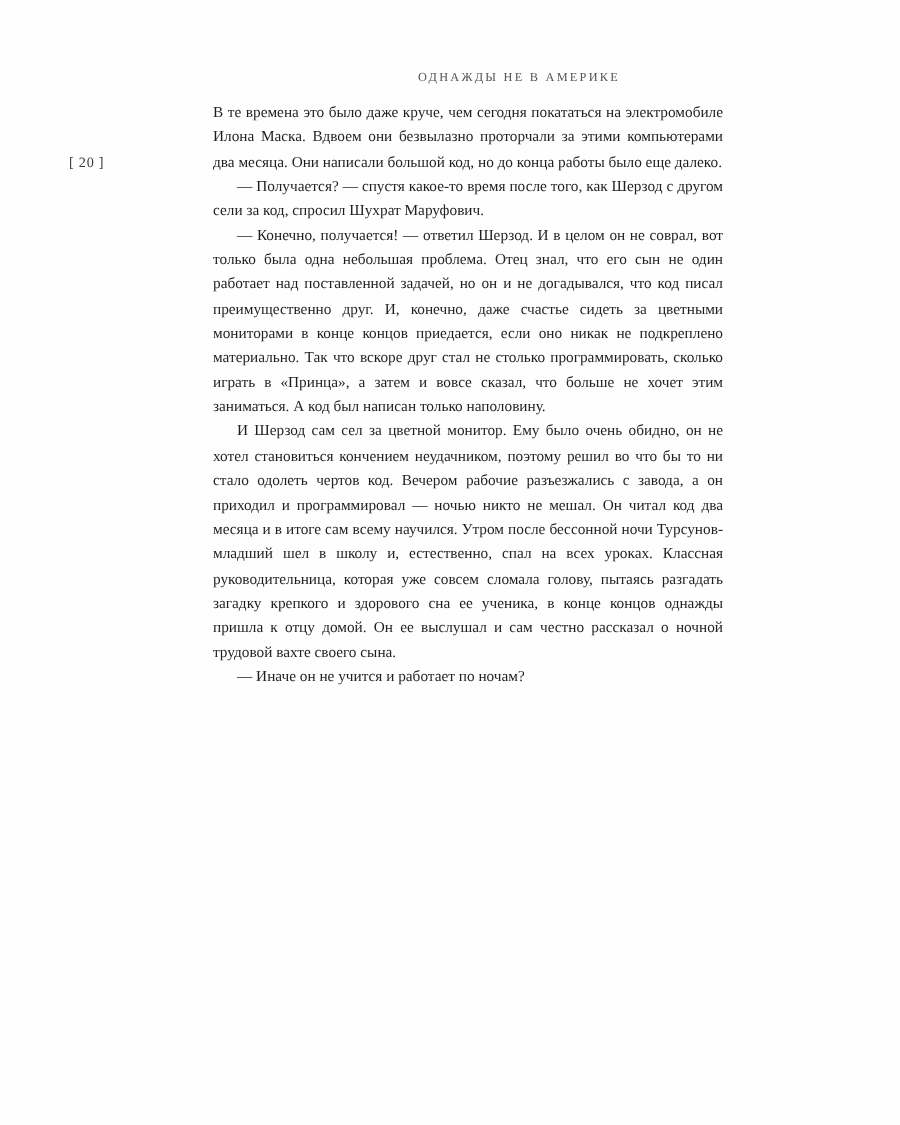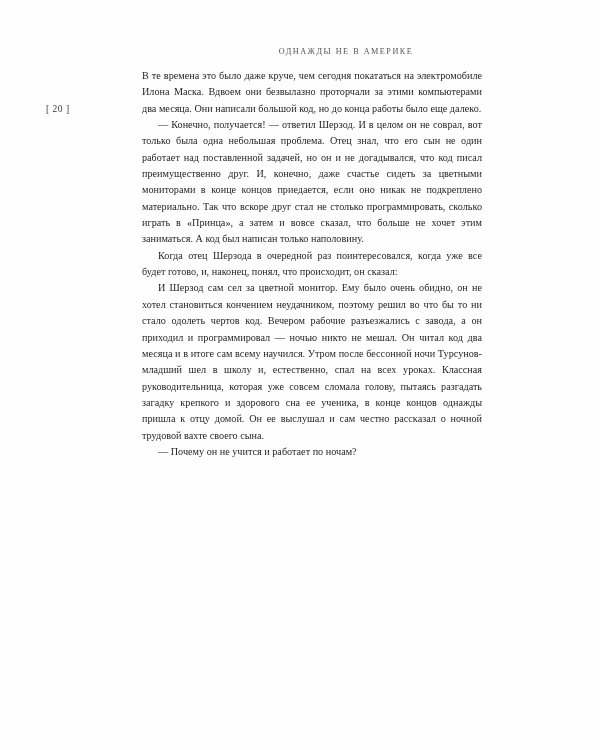--- a/index.html
+++ b/index.html
@@ -71,19 +71,19 @@
 <body>
 
 <div class="page">
 
   <div class="running-head">Однажды не в Америке</div>
 
   <div class="folio">[ 20 ]</div>
 
   <div class="textblock">
     <p class="noindent">В те времена это было даже круче, чем сегодня покататься на электромобиле Илона Маска. Вдвоем они безвылазно проторчали за этими компьютерами два месяца. Они написали большой код, но до конца работы было еще далеко.</p>
+    <p>— Получается? — спустя какое-то время после того, как Шерзод с другом сели за код, спросил Шухрат Маруфович.</p>
     <p>— Конечно, получается! — ответил Шерзод. И в целом он не соврал, вот только была одна небольшая проблема. Отец знал, что его сын не один работает над поставленной задачей, но он и не догадывался, что код писал преимущественно друг. И, конечно, даже счастье сидеть за цветными мониторами в конце концов приедается, если оно никак не подкреплено материально. Так что вскоре друг стал не столько программировать, сколько играть в «Принца», а затем и вовсе сказал, что больше не хочет этим заниматься. А код был написан только наполовину.</p>
-    <p>Когда отец Шерзода в очередной раз поинтересовался, когда уже все будет готово, и, наконец, понял, что происходит, он сказал:</p>
     <p>И Шерзод сам сел за цветной монитор. Ему было очень обидно, он не хотел становиться кончением неудачником, поэтому решил во что бы то ни стало одолеть чертов код. Вечером рабочие разъезжались с завода, а он приходил и программировал — ночью никто не мешал. Он читал код два месяца и в итоге сам всему научился. Утром после бессонной ночи Турсунов-младший шел в школу и, естественно, спал на всех уроках. Классная руководительница, которая уже совсем сломала голову, пытаясь разгадать загадку крепкого и здорового сна ее ученика, в конце концов однажды пришла к отцу домой. Он ее выслушал и сам честно рассказал о ночной трудовой вахте своего сына.</p>
-    <p>— Почему он не учится и работает по ночам?</p>
+    <p>— Иначе он не учится и работает по ночам?</p>
   </div>
 
 </div>
 
 </body></html>

